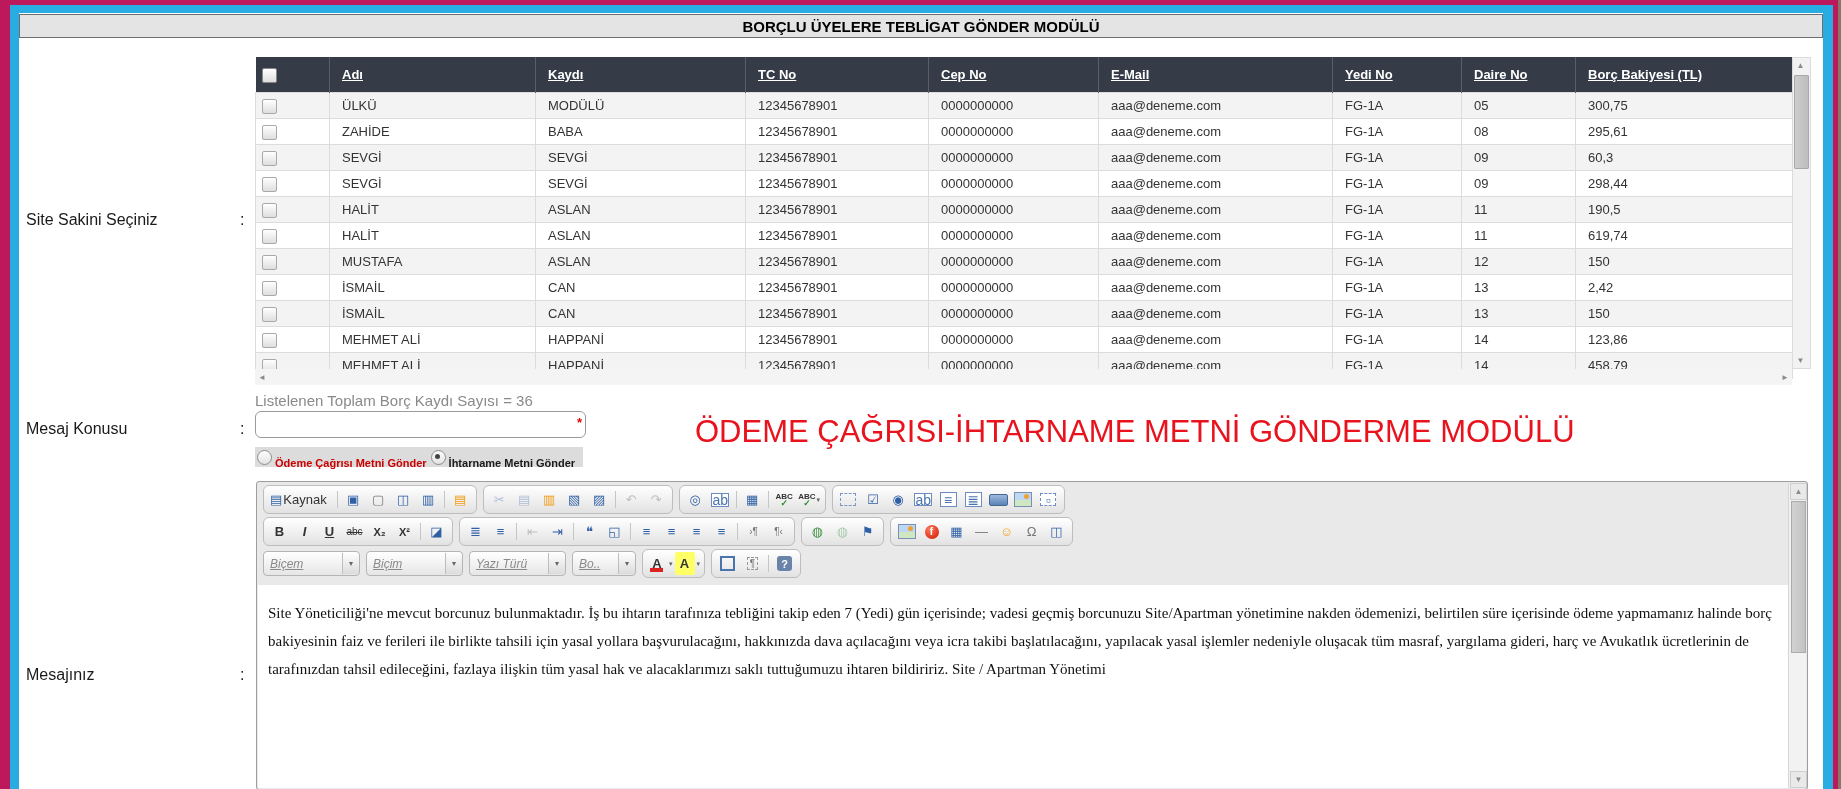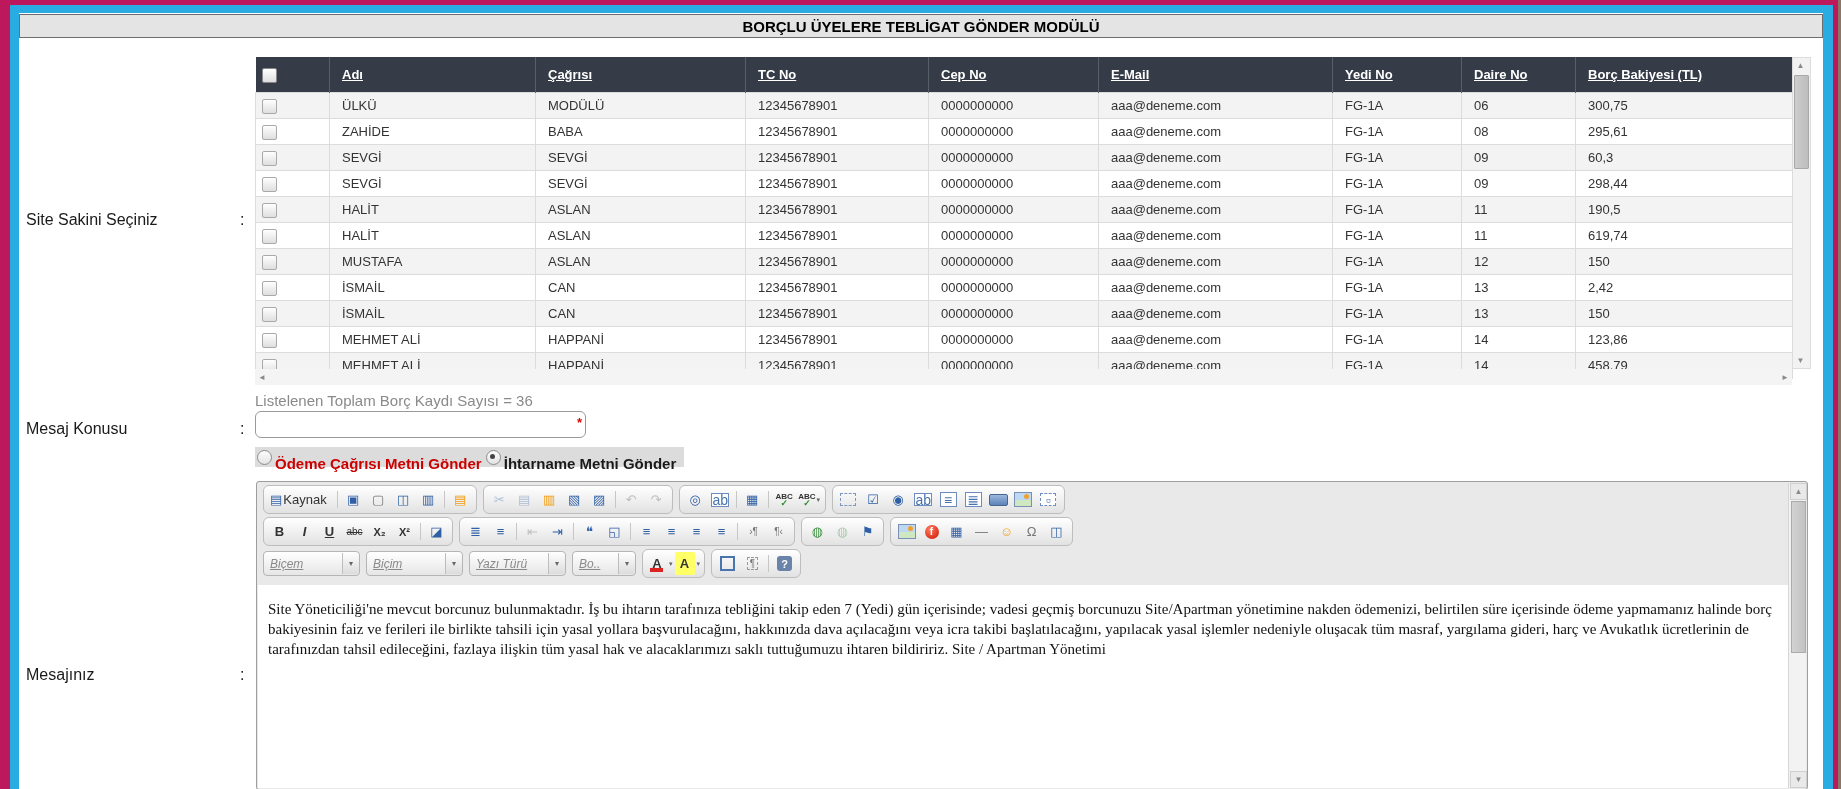--- a/index.html
+++ b/index.html
@@ -53,21 +53,21 @@
     border-radius:6px;font-size:14px;padding:0 8px;outline:none;background:#fff;font-family:"Liberation Sans",sans-serif;}
   .req{position:absolute;left:558px;top:402px;color:#e00000;font-size:13px;font-weight:bold;}
   .banner{position:absolute;left:676px;top:401px;font-size:31px;color:#e8131d;white-space:nowrap;}
 
   
   .radio-strip{position:absolute;left:236px;top:434px;height:20px;background:#dcdcdc;display:flex;
     align-items:center;padding:0 4px 0 2px;}
   .radio{display:inline-block;width:13px;height:13px;border:1px solid #8d8d8d;border-radius:50%;
     background:linear-gradient(#fdfdfd,#e3e3e3);position:relative;cursor:pointer;flex:none;}
   .radio.sel::after{content:'';position:absolute;left:3px;top:3px;width:5px;height:5px;border-radius:50%;background:#444;}
-  .radio-label{font-size:15px;font-weight:bold;margin:12px 4px 0 3px;white-space:nowrap;}
+  .radio-label{font-size:11px;font-weight:bold;margin:12px 4px 0 3px;white-space:nowrap;}
   .radio-label.red{color:#cc0000;}
   .radio-label.blk{color:#1a1a1a;}
 
   
   .editor{position:absolute;left:237px;top:468px;width:1550px;height:307px;border:1px solid #9e9e9e;
     background:#e9e9e9;border-radius:3px;}
   .toolbar{position:absolute;left:0;top:0;right:17px;height:103px;padding:4px 0 0 6px;box-sizing:border-box;}
   .trow{display:flex;align-items:center;gap:6px;margin-bottom:5px;height:27px;}
   .tgroup{display:inline-flex;align-items:center;gap:2px;background:linear-gradient(#ffffff,#e2e2e2);
     border:1px solid #bdbdbd;border-radius:6px;padding:2px 4px;height:23px;box-sizing:content-box;}
@@ -99,21 +99,21 @@
   .ic-max{width:11px;height:11px;border:2px solid #4a74ad;}
   .ic-btn{width:17px;height:10px;background:linear-gradient(#9db8dd,#5b82b8);border:1px solid #46688f;border-radius:2px;}
   .ic-help{width:15px;height:15px;border-radius:3px;background:#6a83a8;color:#fff;font-size:11px;
     font-weight:bold;display:flex;align-items:center;justify-content:center;}
   .ic-orange{color:#f39c12;}
   .ic-green{color:#3d9140;}
   .ic-gray{color:#777;}
   .ic-blue{color:#2f5fa5;}
 
   .ed-content{position:absolute;left:1px;top:103px;right:18px;bottom:1px;background:#fff;
-    padding:14px 10px 0 10px;font-family:"Liberation Serif",serif;font-size:15px;line-height:20px;
+    padding:14px 10px 0 10px;font-family:"Liberation Serif",serif;font-size:15px;line-height:28px;
     color:#111;overflow:hidden;cursor:text;}
   .ed-vscroll{position:absolute;right:1px;top:1px;width:17px;bottom:1px;background:#f2f2f2;border-left:1px solid #d6d6d6;}
   .ed-vscroll .arr{position:absolute;left:1px;width:15px;height:15px;display:flex;align-items:center;
     justify-content:center;font-size:8px;color:#8a8a8a;background:#e9e9e9;border:1px solid #cfcfcf;cursor:pointer;}
   .ed-vscroll .arr.up{top:0;}
   .ed-vscroll .arr.dn{bottom:0;}
   .ed-vscroll .thumb{position:absolute;left:2px;top:18px;width:13px;height:150px;
     background:linear-gradient(90deg,#d2d2d2,#c2c2c2);border:1px solid #ababab;cursor:pointer;}
 </style>
 </head>
@@ -139,39 +139,39 @@
         <col style="width:170px">
           <col style="width:234px">
           <col style="width:129px">
           <col style="width:114px">
         <col style="width:217px">
       </colgroup>
       <thead>
         <tr>
           <th class="c-chk"><span class="chk"></span></th>
           <th><span class="hlink">Adı</span></th>
-          <th><span class="hlink">Çağrısı</span></th>
+          <th><span class="hlink">Kaydı</span></th>
           <th><span class="hlink">TC No</span></th>
           <th><span class="hlink">Cep No</span></th>
           <th><span class="hlink">E-Mail</span></th>
           <th><span class="hlink">Yedi No</span></th>
           <th><span class="hlink">Daire No</span></th>
           <th><span class="hlink">Borç Bakiyesi (TL)</span></th>
         </tr>
       </thead>
       <tbody>
       <tr>
         <td class="c-chk"><span class="chk"></span></td>
         <td>ÜLKÜ</td>
         <td>MODÜLÜ</td>
         <td>12345678901</td>
         <td>0000000000</td>
         <td>aaa@deneme.com</td>
         <td>FG-1A</td>
-        <td>06</td>
+        <td>05</td>
         <td>300,75</td>
       </tr>
 
       <tr>
         <td class="c-chk"><span class="chk"></span></td>
         <td>ZAHİDE</td>
         <td>BABA</td>
         <td>12345678901</td>
         <td>0000000000</td>
         <td>aaa@deneme.com</td>
@@ -300,20 +300,21 @@
       <span class="arr lf">◄</span>
       <span class="arr rt">►</span>
     </div>
 
     <div class="total-text">Listelenen Toplam Borç Kaydı Sayısı = 36</div>
 
     <span class="side-label" style="top:407px;">Mesaj Konusu</span>
     <span class="side-colon" style="top:407px;">:</span>
     <input class="subject-input" type="text" placeholder="" style="">
     <span class="req">*</span>
+    <div class="banner">ÖDEME ÇAĞRISI-İHTARNAME METNİ GÖNDERME MODÜLÜ</div>
 
     <div class="radio-strip">
       <span class="radio"></span>
       <span class="radio-label red">Ödeme Çağrısı Metni Gönder</span>
       <span class="radio sel"></span>
       <span class="radio-label blk">İhtarname Metni Gönder</span>
     </div>
 
     <div class="editor">
       <div class="toolbar">

